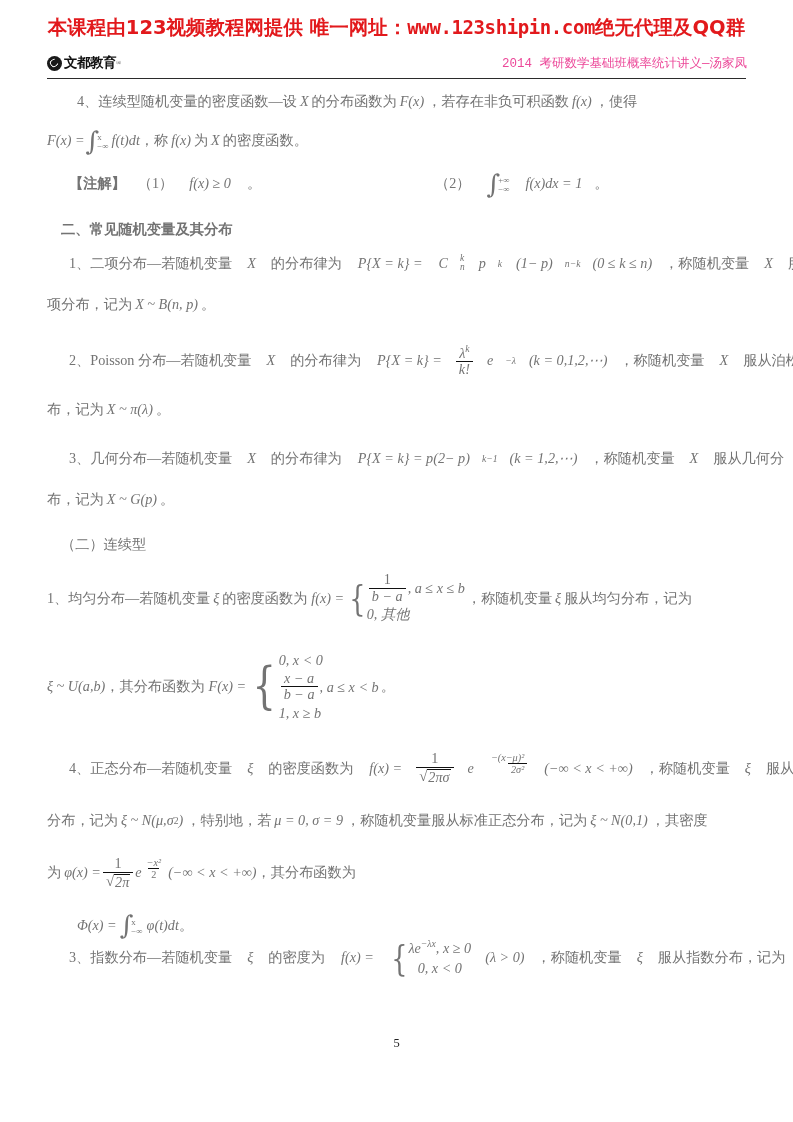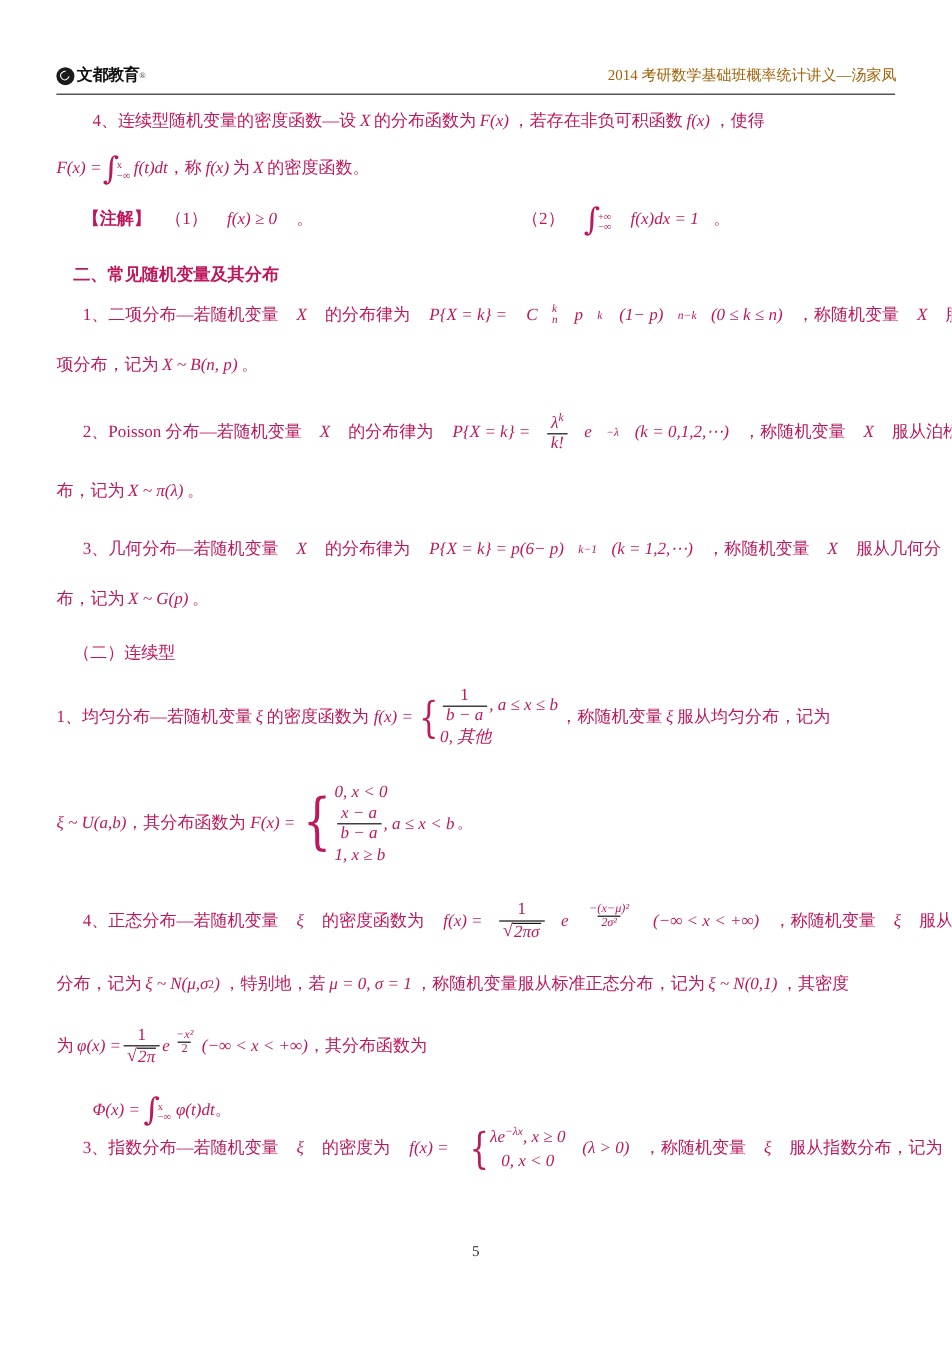--- a/index.html
+++ b/index.html
@@ -88,43 +88,43 @@
   }
   .logo-sup {
     font-size: 7px;
     vertical-align: super;
     color: #444;
   }
   .header-right {
     position: absolute;
     right: 0;
     top: 2px;
-    font-family: Liberation Serif, serif;
+    font-family: Liberation Mono, monospace;
     font-size: 12.5px;
-    color: #a16207;
+    color: #ec4899;
     white-space: nowrap;
   }
   .header-rule {
     position: absolute;
     left: 47px;
     right: 47px;
     top: 78px;
     height: 0;
     border-top: 1.1px solid #2b2b2b;
   }
 
   
   .content {
     position: absolute;
     left: 47px;
     top: 88px;
     width: 700px;
     font-size: 14.2px;
     line-height: 1.35;
-    color: #be185d;
+    color: #737373;
   }
   .para {
     margin: 0;
     padding: 0;
     white-space: nowrap;
   }
   .blk {
     margin-bottom: 2px;
   }
   .indent { padding-left: 30px; }
@@ -249,20 +249,23 @@
     font-size: 12.5px;
     color: #222;
     font-family: "Liberation Serif", "DejaVu Serif", serif;
   }
 </style>
 </head>
 <body>
 
 <div class="page">
 
+  <div class="banner">
+    <span>本课程由123视频教程网提供 唯一网址：</span><span class="url">www.123shipin.com</span><span>绝无代理及QQ群</span>
+  </div>
 
   <div class="header">
     <div class="logo">
       <span class="logo-mark"></span>
       <span class="logo-text">文都教育</span>
       <span class="logo-sup">®</span>
     </div>
     <div class="header-right">2014 考研数学基础班概率统计讲义—汤家凤</div>
   </div>
   <div class="header-rule"></div>
@@ -366,21 +369,21 @@
         <span class="math" style="padding:0 3px">X ~ π(λ)</span>
         <span>。</span>
       </div>
     </div>
 
     <div class="blk" style="margin-top:30px;">
       <div class="para indent-md row">
         <span>3、几何分布—若随机变量</span>
         <span class="math" style="padding:0 3px">X</span>
         <span>的分布律为</span>
-        <span class="math" style="padding-left:4px">P{X = k} = p(6− p)</span>
+        <span class="math" style="padding-left:4px">P{X = k} = p(2− p)</span>
         <span class="sup">k−1</span>
         <span class="math">(k = 1,2,⋯)</span>
         <span>，称随机变量</span>
         <span class="math" style="padding:0 3px">X</span>
         <span>服从几何分</span>
       </div>
       <div class="para row" style="margin-top:22px;">
         <span>布，记为</span>
         <span class="math" style="padding:0 3px">X ~ G(p)</span>
         <span>。</span>
@@ -444,37 +447,37 @@
         <span class="frac">
           <span class="num math mr">1</span>
           <span class="den">
             <span class="sqrt">
                 <span class="radix">√</span>
                 <span class="rad-body math">2πσ</span>
               </span>
           </span>
         </span>
         <span class="math">e</span>
-        <span class="frac frac-sm" style="vertical-align:super;margin-bottom:10px;">
+        <span class="frac frac-sm" style="vertical-align:super;margin-bottom:10px;align-items:flex-end;">
           <span class="num math">−<span>(x−μ)²</span></span>
           <span class="den math">2σ²</span>
         </span>
         <span class="math" style="padding-left:3px">(−∞ &lt; x &lt; +∞)</span>
         <span>，称随机变量</span>
         <span class="math" style="padding:0 3px">ξ</span>
         <span>服从正态</span>
       </div>
 
       <div class="para row" style="margin-top:26px;">
         <span>分布，记为</span>
         <span class="math" style="padding-left:3px">ξ ~ N(μ,σ</span>
         <span class="sup sup-n">2</span>
         <span class="math" style="padding-right:3px">)</span>
         <span>，特别地，若</span>
-        <span class="math" style="padding:0 3px">μ = 0, σ = 1</span>
+        <span class="math" style="padding:0 3px">μ = 0, σ = 9</span>
         <span>，称随机变量服从标准正态分布，记为</span>
         <span class="math" style="padding:0 3px">ξ ~ N(0,1)</span>
         <span>，其密度</span>
       </div>
 
       <div class="para row" style="margin-top:26px;">
         <span>为</span>
         <span class="math" style="padding-left:3px">φ(x) =</span>
         <span class="frac">
           <span class="num math mr">1</span>

